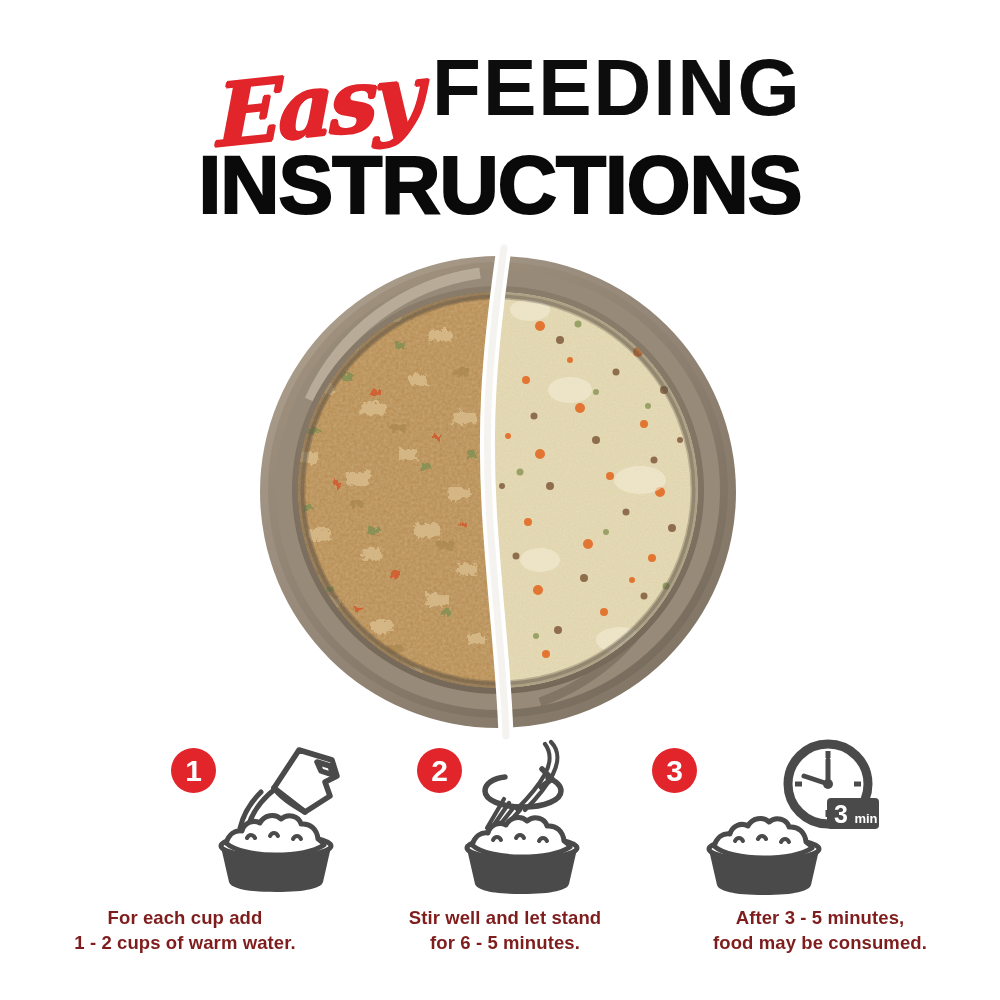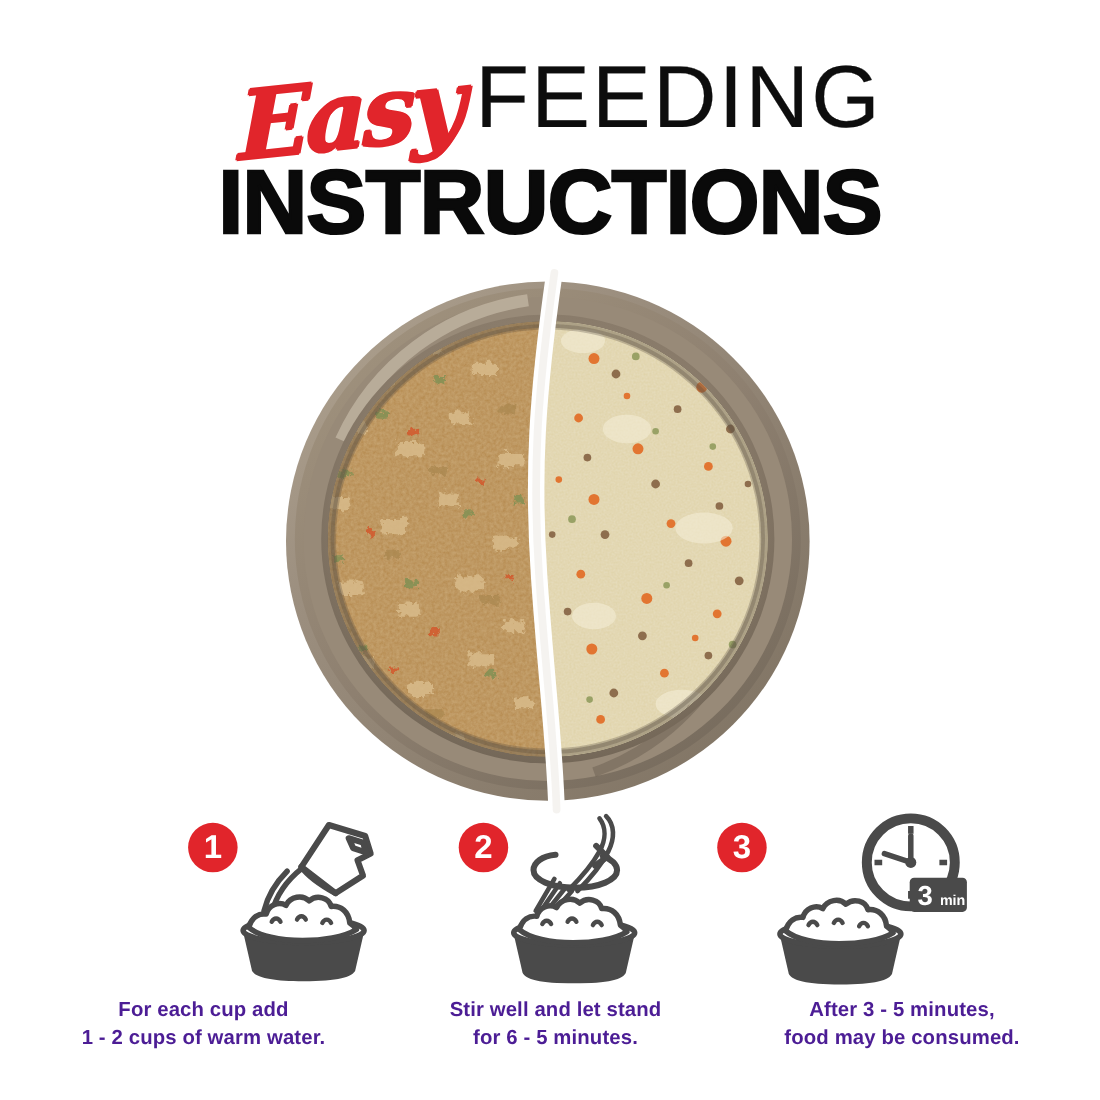--- a/index.html
+++ b/index.html
@@ -24,21 +24,21 @@
     font-size:86px; line-height:0.95;
     color:#E1252B;
     letter-spacing:-4px;
     transform:rotate(-6deg) skewX(-6deg);
     transform-origin:bottom right;
     position:relative; top:6px; left:6px;
     text-shadow:1.2px 0 0 #E1252B, -1.2px 0 0 #E1252B, 0 1.2px 0 #E1252B, 0 -1.2px 0 #E1252B;
   }
   .feeding-word{
     font-family:"Liberation Sans", sans-serif;
-    font-weight:400;
+    font-weight:700;
     font-size:80px; line-height:1;
     color:#0d0d0d;
     letter-spacing:2px;
     position:relative; left:12px; top:-2px;margin-top:20px;
     -webkit-text-stroke:0.2px #0d0d0d;
   }
   .title-line-2{
     font-family:"Liberation Sans", sans-serif;
     font-weight:700;
     font-size:82px; line-height:1;
@@ -73,21 +73,21 @@
   .icon-svg{ position:absolute; }
   .step-1 .icon-svg{ left:192px; top:2px; }
   .step-2 .icon-svg{ left:118px; top:-2px; }
   .step-3 .icon-svg{ left:40px; top:0px; }
 
   .caption{
     position:absolute; top:168px; left:0; width:320px;
     text-align:center;
     font-family:"Liberation Sans", sans-serif;
     font-weight:700; font-size:18.5px; line-height:1.35;
-    color:#4c1d95; letter-spacing:0.1px;
+    color:#7f1d1d; letter-spacing:0.1px;
     white-space:pre-line;
   }
 </style>
 </head>
 <body>
 
 <div id="poster">
 
   <div class="header">
     <div class="title-line-1">

